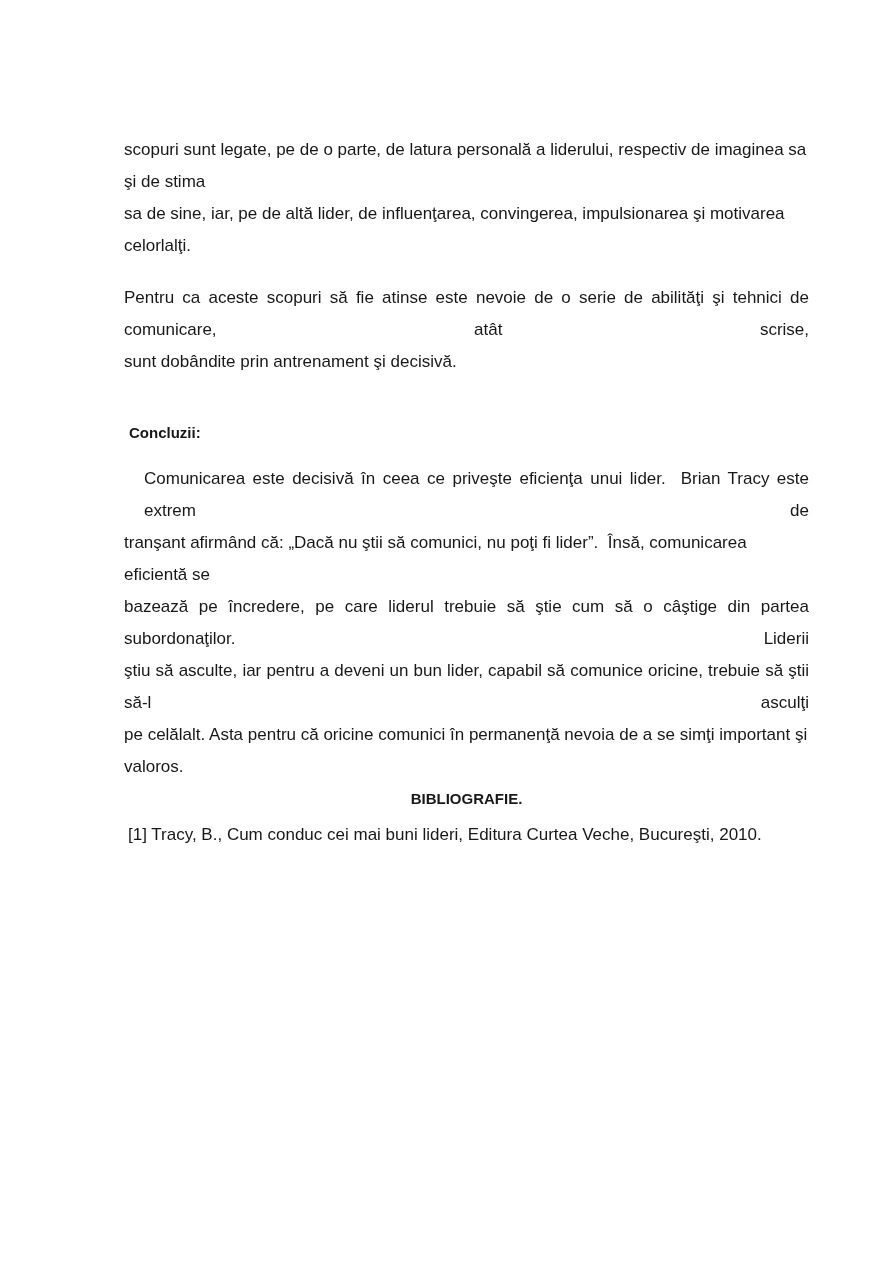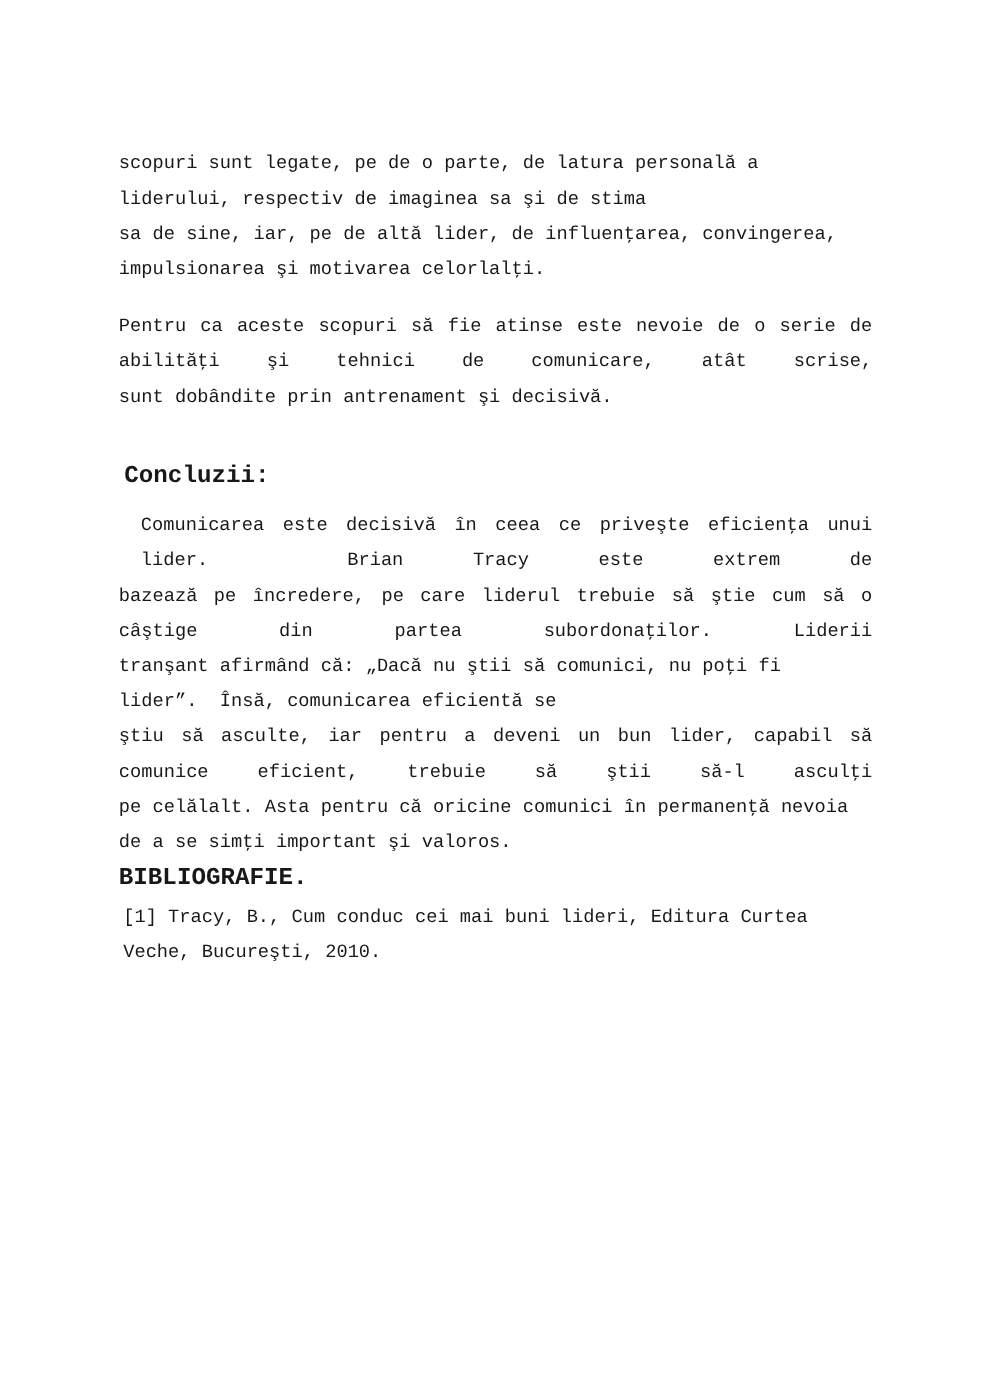--- a/index.html
+++ b/index.html
@@ -9,43 +9,43 @@
   }
   .page {
     position: relative;
     width: 892px;
     height: 1263px;
     background: #ffffff;
     overflow: hidden;
   }
   .body-text {
     position: absolute;
-    left: 108px;
+    left: 124px;
     top: 134px;
     width: 685px;
-    font-family: Liberation Mono, monospace;
+    font-family: Liberation Sans, sans-serif;
     font-size: 17px;
     line-height: 32px;
     color: #181818;
   }
   .para { margin: 0; padding: 0; }
   .ln { text-align: left; }
   .jl { text-align: justify; text-align-last: justify; }
   .para-2 { margin-top: 20px; }
   .para-3 { margin-top: 14px; }
   .first-indent { padding-left: 20px; }
   .heading {
     margin: 0;
-    font-size: 22px;
+    font-size: 15px;
     font-weight: bold;
     line-height: 32px;
     color: #181818;
   }
   .heading-conclusions { margin-top: 39px; padding-left: 5px; }
-  .heading-bibliography { margin-top: 0; }
+  .heading-bibliography { margin-top: 0; text-align: center; }
   .reference { margin-top: 4px; padding-left: 4px; }
 </style>
 </head>
 <body>
 
 <div class="page">
   <section class="body-text">
 
     <div class="para para-1">
       <div class="ln">scopuri sunt legate, pe de o parte, de latura personală a liderului, respectiv de imaginea sa şi de stima</div>
@@ -54,23 +54,23 @@
 
     <div class="para para-2">
       <div class="ln jl">Pentru ca aceste scopuri să fie atinse este nevoie de o serie de abilităţi şi tehnici de comunicare, atât scrise,</div>
       <div class="ln">sunt dobândite prin antrenament şi decisivă.</div>
     </div>
 
     <h2 class="heading heading-conclusions">Concluzii:</h2>
 
     <div class="para para-3">
       <div class="ln jl first-indent">Comunicarea este decisivă în ceea ce priveşte eficienţa unui lider.&nbsp; Brian Tracy este extrem de</div>
+      <div class="ln">tranşant afirmând că: „Dacă nu ştii să comunici, nu poţi fi lider”.&nbsp; Însă, comunicarea eficientă se</div>
       <div class="ln jl">bazează pe încredere, pe care liderul trebuie să ştie cum să o câştige din partea subordonaţilor. Liderii</div>
-      <div class="ln">tranşant afirmând că: „Dacă nu ştii să comunici, nu poţi fi lider”.&nbsp; Însă, comunicarea eficientă se</div>
-      <div class="ln jl">ştiu să asculte, iar pentru a deveni un bun lider, capabil să comunice eficient, trebuie să ştii să-l asculţi</div>
+      <div class="ln jl">ştiu să asculte, iar pentru a deveni un bun lider, capabil să comunice oricine, trebuie să ştii să-l asculţi</div>
       <div class="ln">pe celălalt. Asta pentru că oricine comunici în permanenţă nevoia de a se simţi important şi valoros.</div>
     </div>
 
     <h2 class="heading heading-bibliography">BIBLIOGRAFIE.</h2>
 
     <div class="ln reference">[1] Tracy, B., Cum conduc cei mai buni lideri, Editura Curtea Veche, Bucureşti, 2010.</div>
 
   </section>
 </div>
 

